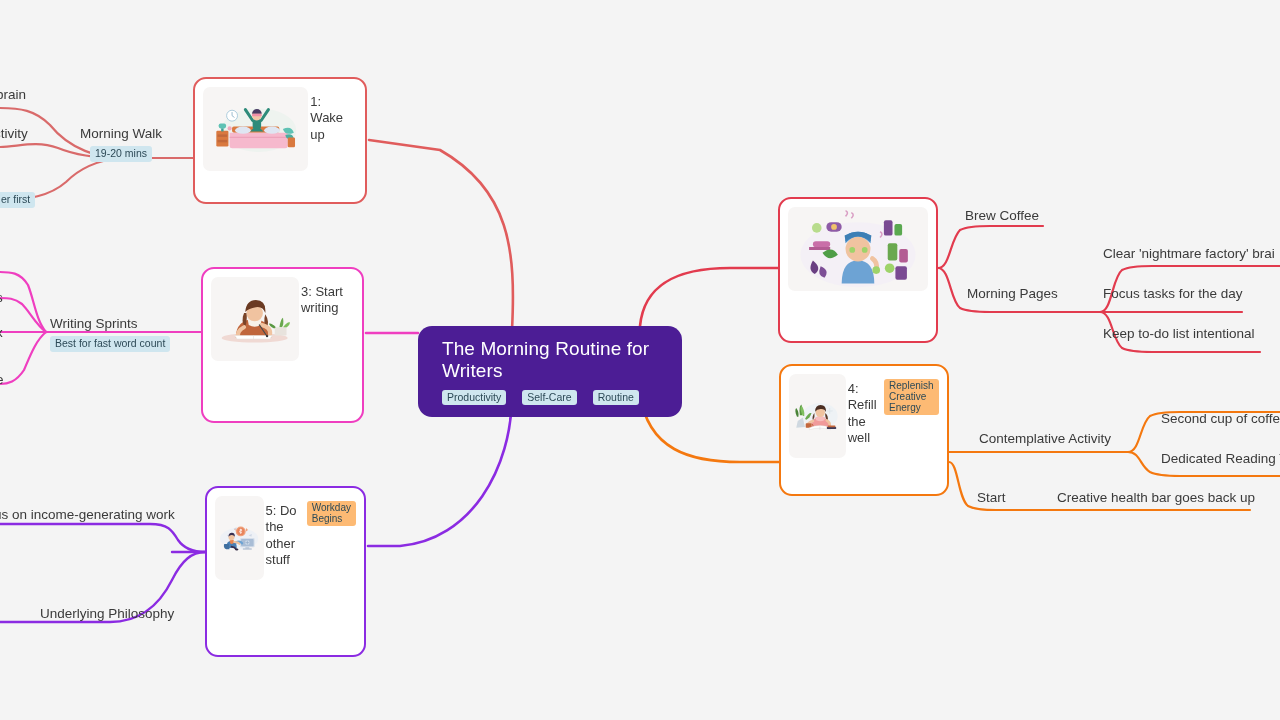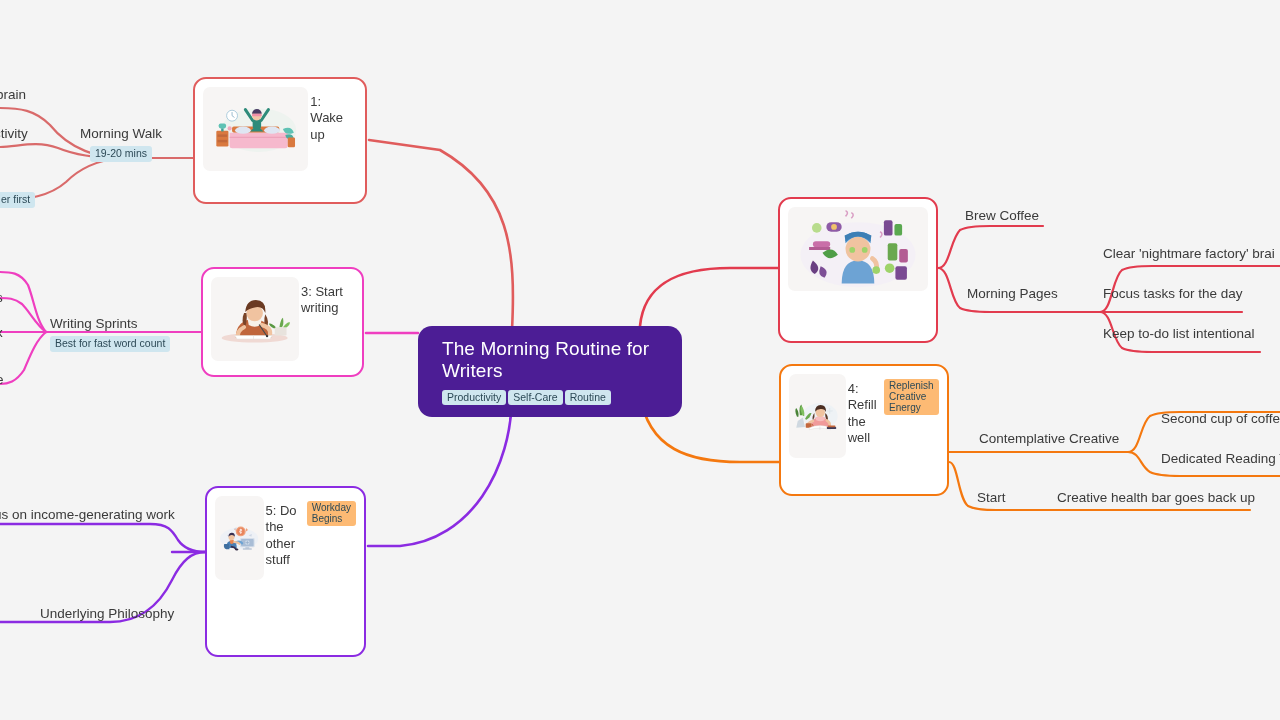--- a/index.html
+++ b/index.html
@@ -17,21 +17,21 @@
   .central {
     position: absolute; left: 418px; top: 326px;
     width: 264px; min-height: 70px;
     background: #4c1d95;
     border-radius: 14px;
     padding: 12px 22px 12px 24px;
     display: flex; flex-direction: column; gap: 8px;
     z-index: 6;
   }
   .central-title { color: #ffffff; font-size: 19px; line-height: 1.15; letter-spacing: .1px; }
-  .central-tags { display: flex; gap: 2px; }
+  .central-tags { display: flex; gap: 16px; }
   .central-tags .tag {
     background: #cfe6ef; color: #2d4a57;
     font-size: 10.5px; padding: 1px 5px 2px 5px; border-radius: 3px;
     white-space: nowrap;
   }
 
   
   .card {
     position: absolute; background: #ffffff;
     border-radius: 13px; border: 2px solid #999;
@@ -50,21 +50,21 @@
   }
   .card .cardtag {
     margin-top: 5px; align-self: flex-start;
     background: #fdba74; color: #2d4a57;
     font-size: 10px; padding: 1px 5px 2px 5px; border-radius: 3px;
   }
 
   
   #card-1 { left: 193px; top: 77px;  width: 174px; height: 127px; border-color: #e05c5c; }
   #card-2 { left: 778px; top: 197px; width: 160px; height: 146px; border-color: #e23b4e; }
-  #card-3 { left: 201px; top: 267px; width: 163px; height: 110px; border-color: #ef3ec0; }
+  #card-3 { left: 201px; top: 267px; width: 163px; height: 156px; border-color: #ef3ec0; }
   #card-4 { left: 779px; top: 364px; width: 170px; height: 132px; border-color: #f4780f; }
   #card-5 { left: 205px; top: 486px; width: 161px; height: 171px; border-color: #8b2be2; }
 
   
   .lbl {
     position: absolute; font-size: 13.5px; color: #3a3a3a;
     white-space: nowrap; line-height: 1.2; z-index: 4;
   }
   .lbl .sub {
     display: inline-block; margin-top: 4px;
@@ -340,21 +340,21 @@
     <span>Clear 'nightmare factory' brai</span>
   </div>
   <div class="lbl" style="left:1103px; top:286px;">
     <span>Focus tasks for the day</span>
   </div>
   <div class="lbl" style="left:1103px; top:326px;">
     <span>Keep to-do list intentional</span>
   </div>
 
   <div class="lbl" style="left:979px; top:431px;">
-    <span>Contemplative Creative</span>
+    <span>Contemplative Activity</span>
   </div>
 
   <div class="lbl" style="left:1161px; top:411px;">
     <span>Second cup of coffe</span>
   </div>
   <div class="lbl" style="left:1161px; top:451px;">
     <span>Dedicated Reading T</span>
   </div>
 
   <div class="lbl" style="left:977px; top:490px;">

